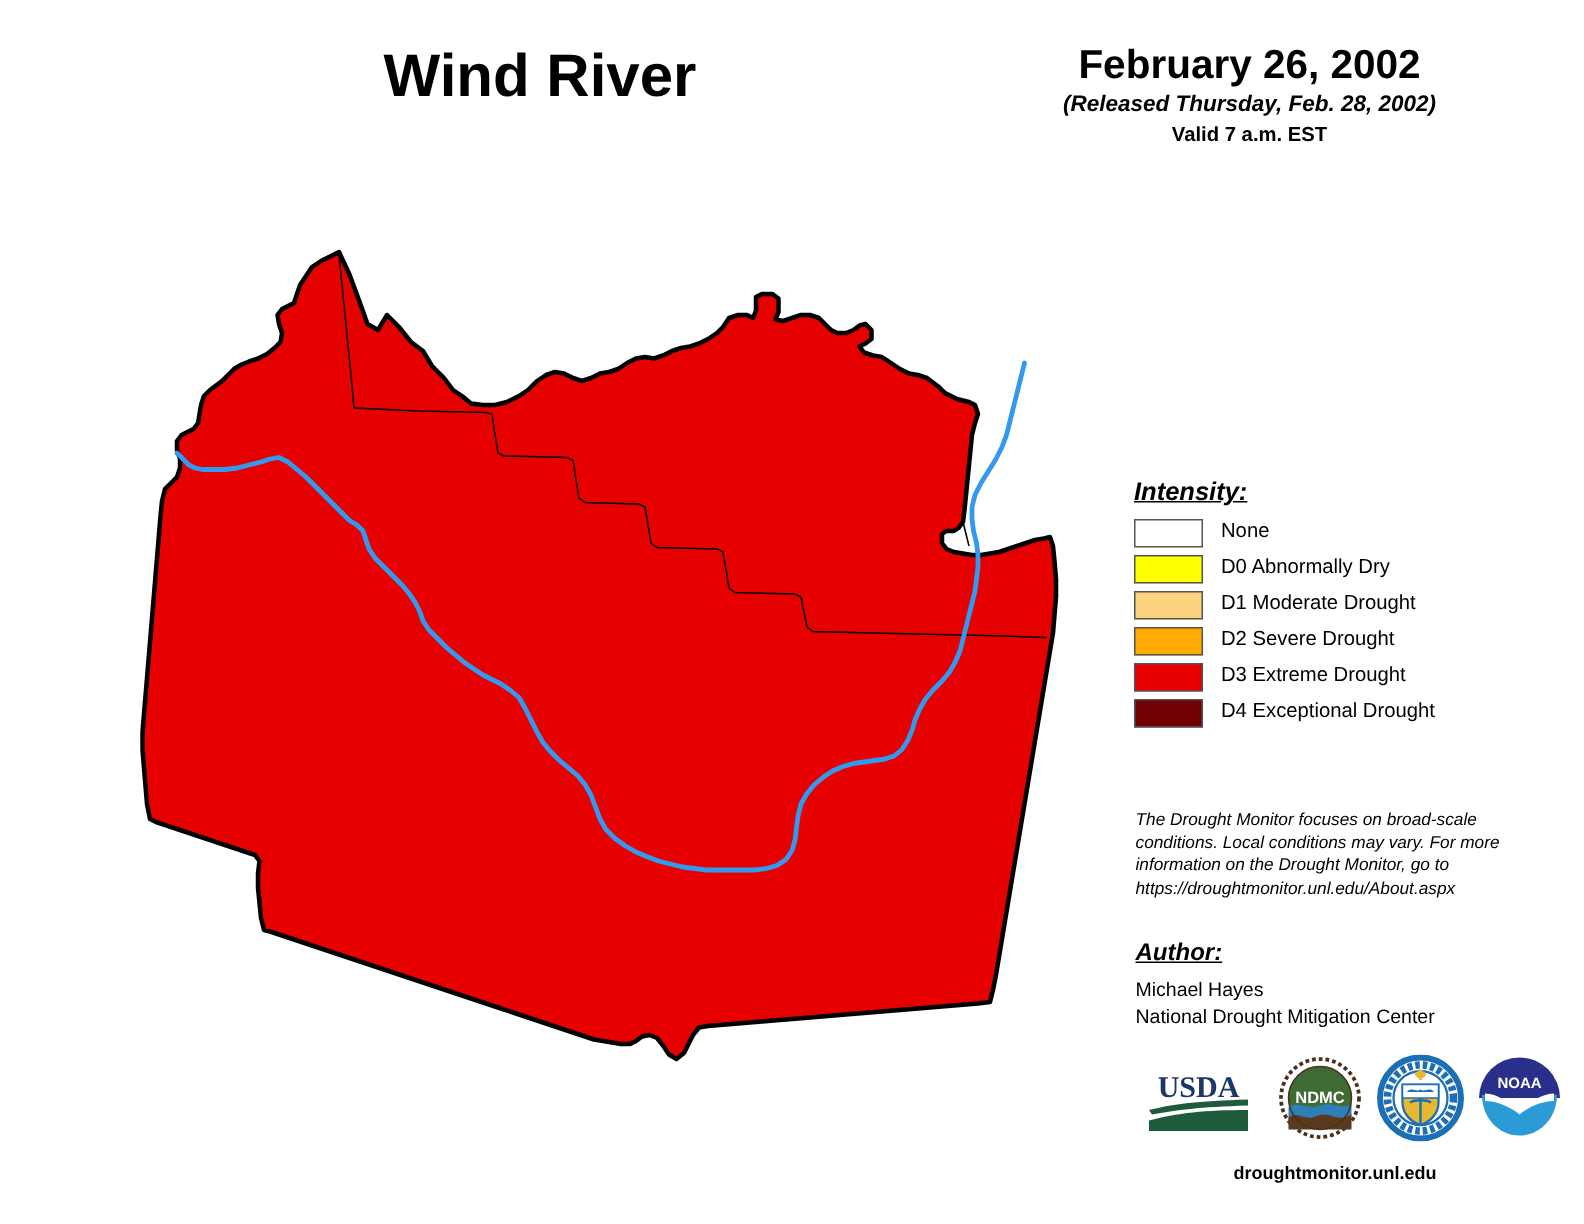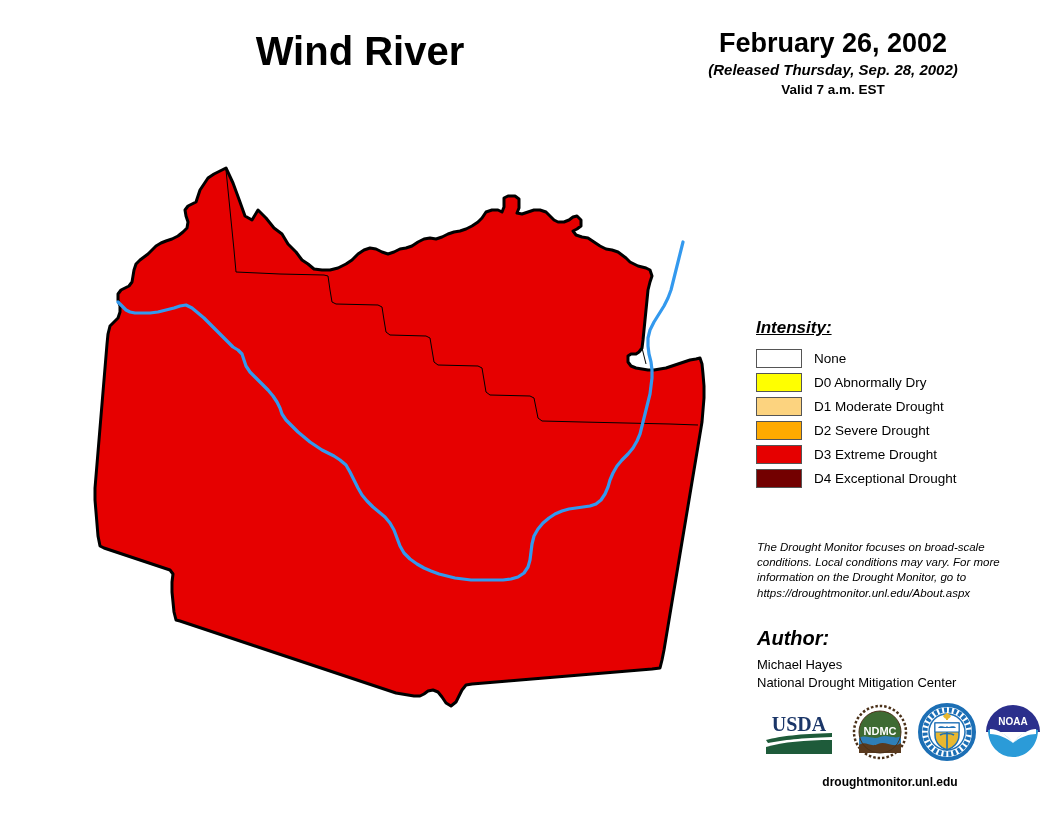--- a/index.html
+++ b/index.html
@@ -87,21 +87,20 @@
   }
   #legend-heading {
     font-size: 17px;
     font-weight: bold;
     font-style: italic;
     text-decoration: underline;
     margin-bottom: 8px;
   }
   .legend-row {
     display: flex;
-    align-items: center;
     height: 24px;
     margin-bottom: 0px;
   }
   .legend-swatch {
     width: 46px;
     height: 19px;
     border: 1px solid #555555;
     box-sizing: border-box;
     flex: 0 0 auto;
   }
@@ -123,23 +122,24 @@
   }
 
   
   #author-panel {
     position: absolute;
     left: 757px;
     top: 627px;
     width: 270px;
   }
   #author-heading {
-    font-size: 20px;
-    font-weight: bold;
-    font-style: italic;
+    font-size: 16px;
+    font-weight: bold;
+    font-style: italic;
+    text-decoration: underline;
     margin-bottom: 6px;
   }
   .author-line {
     font-size: 13px;
     line-height: 1.35;
   }
 
   
   #logo-row {
     position: absolute;
@@ -166,21 +166,21 @@
 </style>
 </head>
 <body>
 
 <div id="title-block">
   <div id="region-title">Wind River</div>
 </div>
 
 <div id="date-block">
   <div id="date-main">February 26, 2002</div>
-  <div id="date-released">(Released Thursday, Sep. 28, 2002)</div>
+  <div id="date-released">(Released Thursday, Feb. 28, 2002)</div>
   <div id="date-valid">Valid 7 a.m. EST</div>
 </div>
 
 <div id="map-panel">
   <svg id="map-svg" viewBox="0 0 700 660" xmlns="http://www.w3.org/2000/svg">
 
     <path fill="#E60000" stroke="#000000" stroke-width="3" stroke-linejoin="round" d="M 184,24
          L 196,18 L 203,33 L 210,52 L 215,66 L 222,70
          L 228,60 L 236,68 L 244,78 L 252,84
          L 258,94 L 266,102 L 272,110 L 278,114

